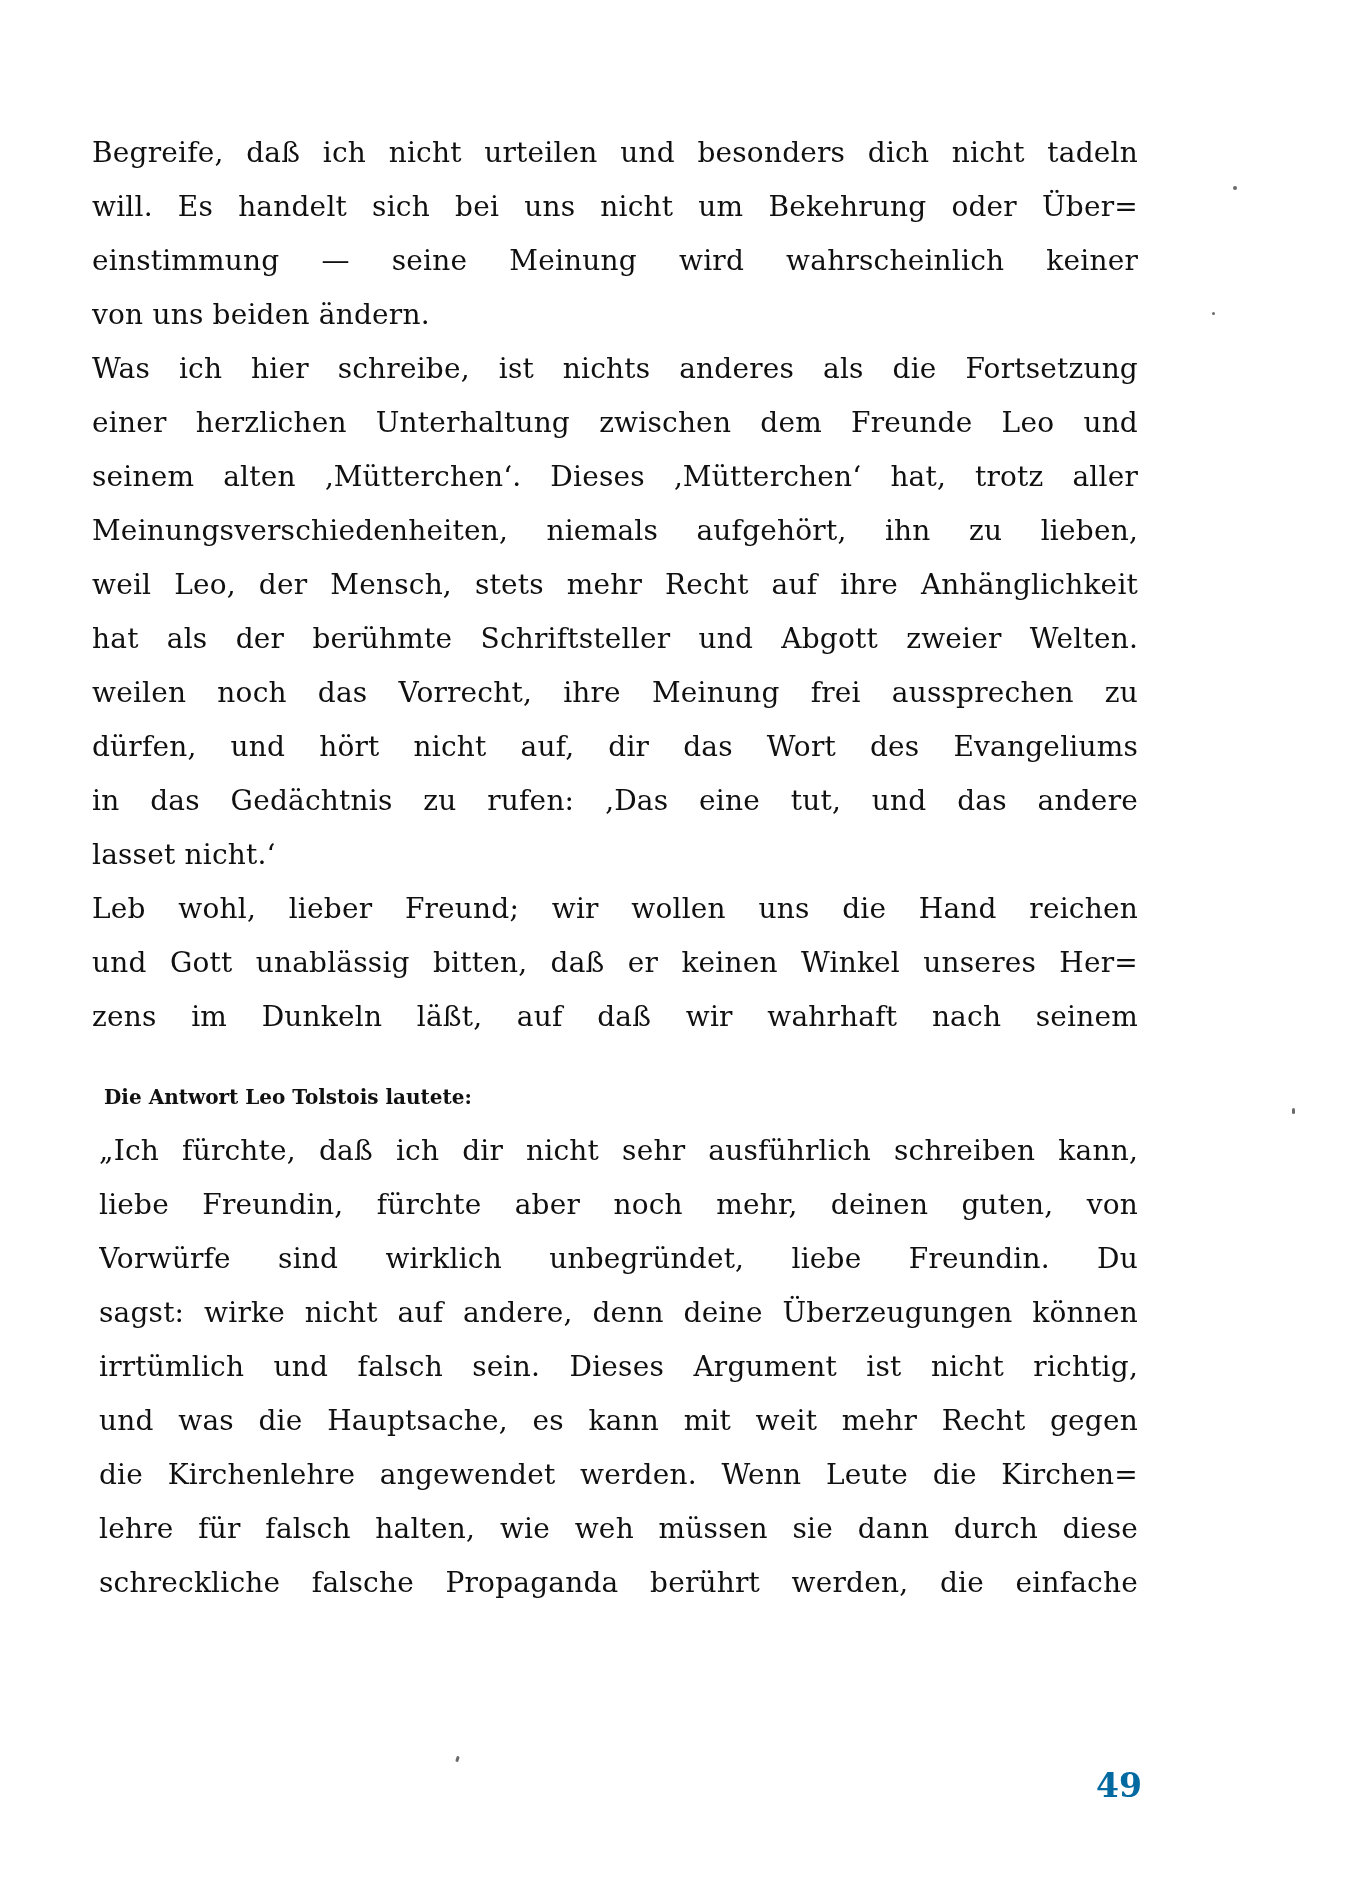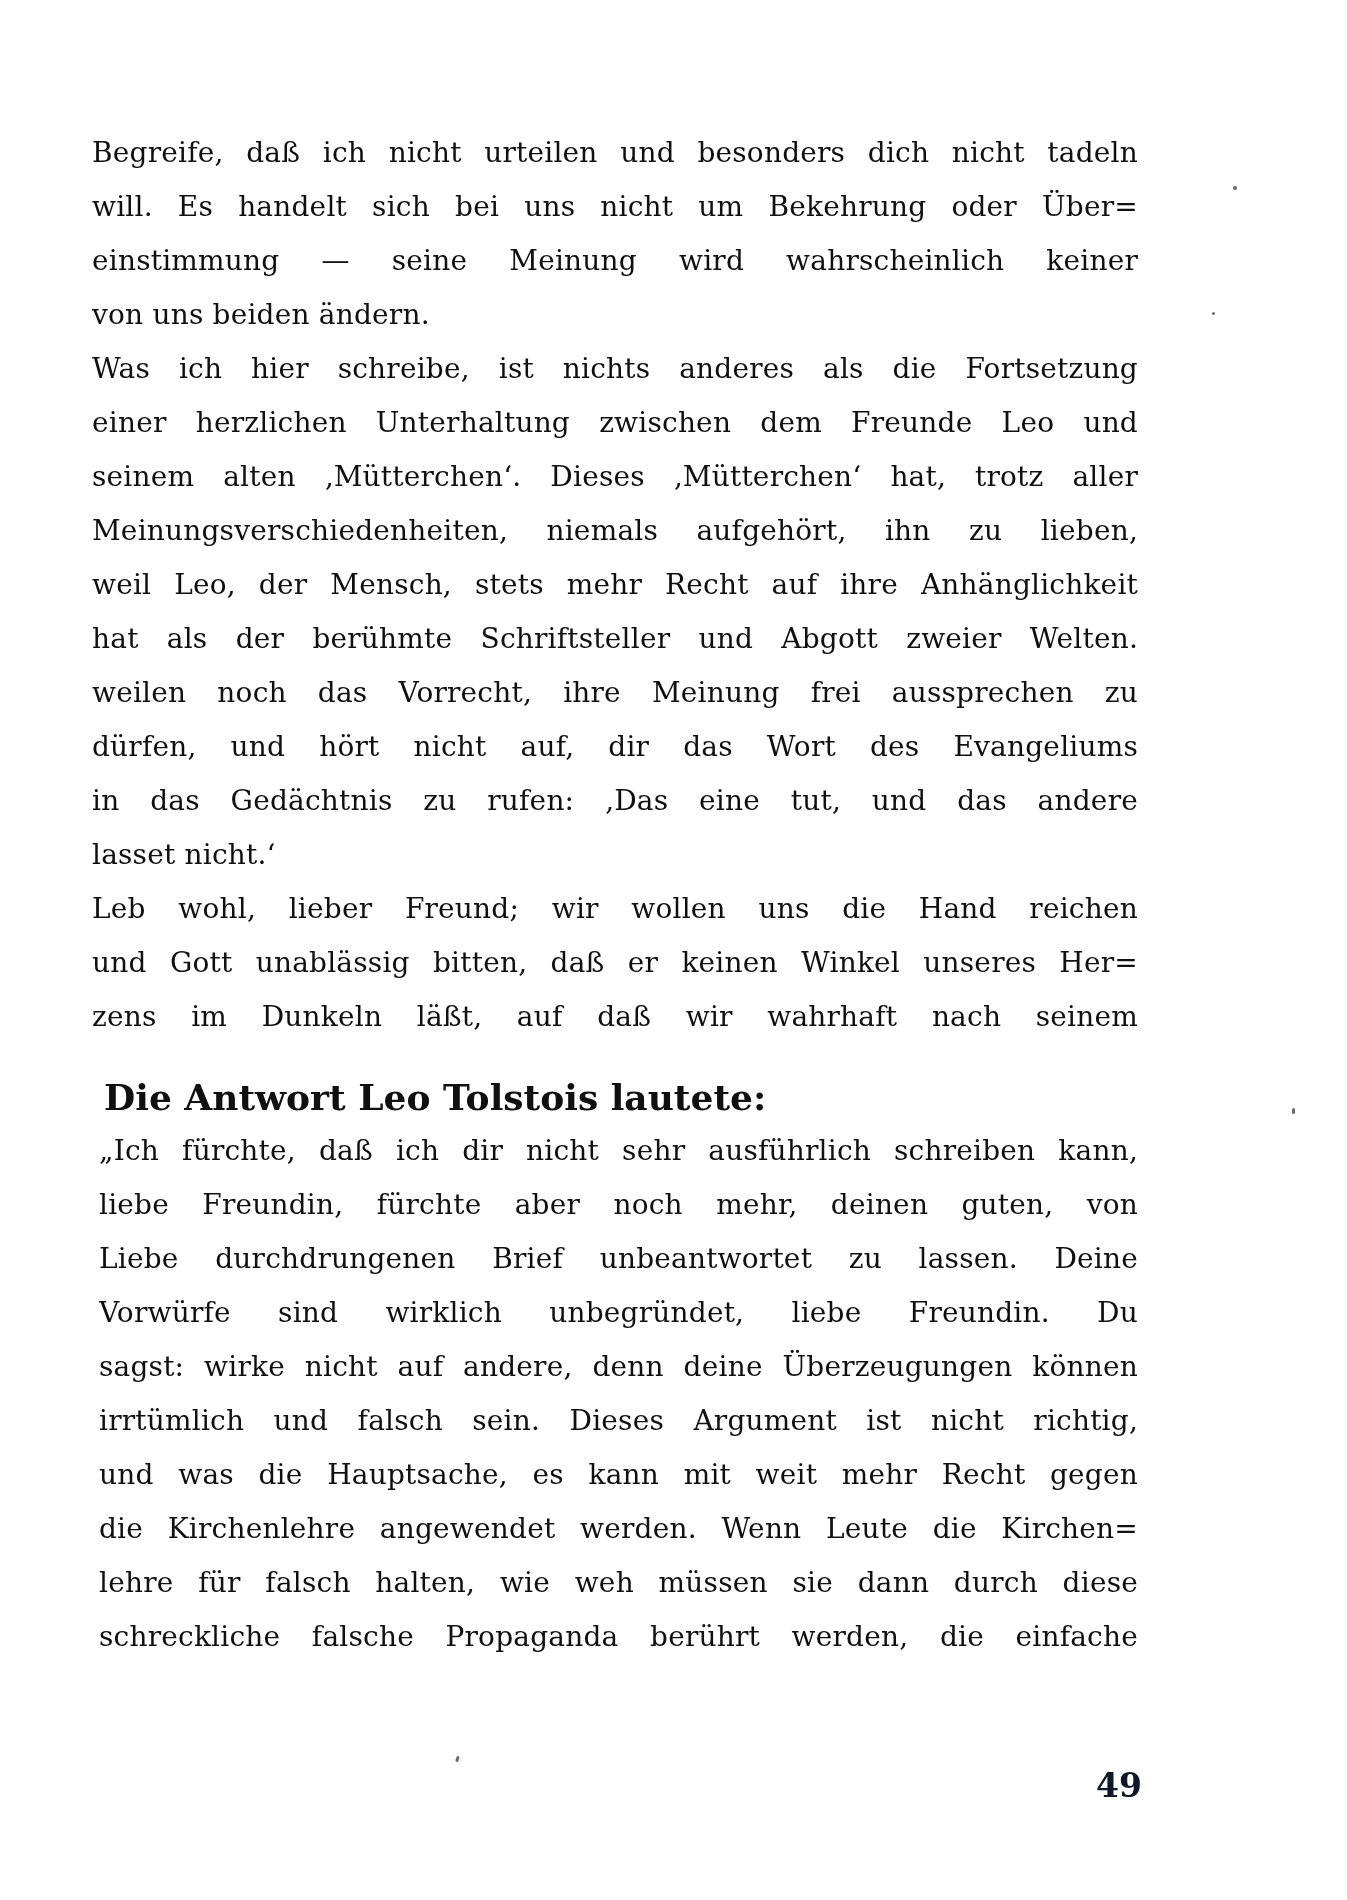--- a/index.html
+++ b/index.html
@@ -40,33 +40,33 @@
     position: absolute;
     right: 152px;
     top: 17px;
     font-size: 28px;
     font-weight: 700;
     line-height: 54px;
     white-space: nowrap;
   }
   .narration {
     margin: 26px 0 0 12px;
-    font-size: 36px;
+    font-size: 20px;
     font-weight: 700;
     line-height: 54px;
     height: 54px;
   }
   .leo-lines { margin-left: 7px; }
   .page-number {
     position: absolute;
     left: 1096px; top: 1766px;
     font-size: 33px;
     font-weight: 600;
     font-family: "DejaVu Serif", serif;
-    color: #0f172a;
+    color: #0369a1;
   }
   .speck {
     position: absolute;
     background: #6a6a6a;
     border-radius: 50%;
     width: 4px; height: 4px;
   }
   .speck.s1 { left: 1233px; top: 186px; }
   .speck.s2 { left: 1212px; top: 312px; width: 3px; height: 3px; }
   .speck.s3 { left: 1292px; top: 1108px; width: 3px; height: 6px; border-radius: 2px; }
@@ -98,21 +98,20 @@
         <div class="line just">zens im Dunkeln läßt, auf daß wir wahrhaft nach seinem</div>
       </div>
   </section>
 
   <p class="narration">Die Antwort Leo Tolstois lautete:</p>
 
   <section>
     <div class="lines leo-lines">
         <div class="line just">„Ich fürchte, daß ich dir nicht sehr ausführlich schreiben kann,</div>
         <div class="line just">liebe Freundin, fürchte aber noch mehr, deinen guten, von</div>
-        <div class="line just">Liebe durchdrungenen Brief unbeantwortet zu lassen.  Deine</div>
         <div class="line just">Vorwürfe sind wirklich unbegründet, liebe Freundin.  Du</div>
         <div class="line just">sagst: wirke nicht auf andere, denn deine Überzeugungen können</div>
         <div class="line just">irrtümlich und falsch sein.  Dieses Argument ist nicht richtig,</div>
         <div class="line just">und was die Hauptsache, es kann mit weit mehr Recht gegen</div>
         <div class="line just">die Kirchenlehre angewendet werden.  Wenn Leute die Kirchen=</div>
         <div class="line just">lehre für falsch halten, wie weh müssen sie dann durch diese</div>
         <div class="line just">schreckliche falsche Propaganda berührt werden, die einfache</div>
       </div>
   </section>
 

